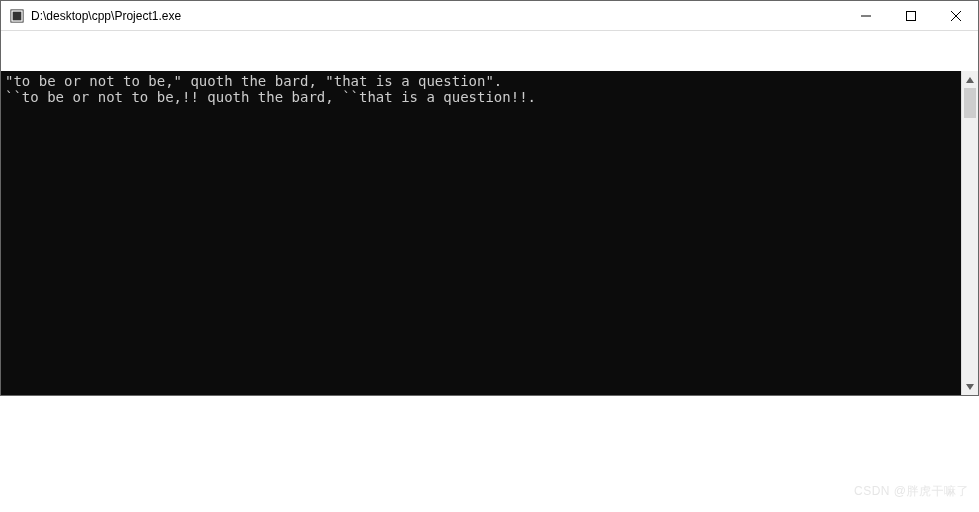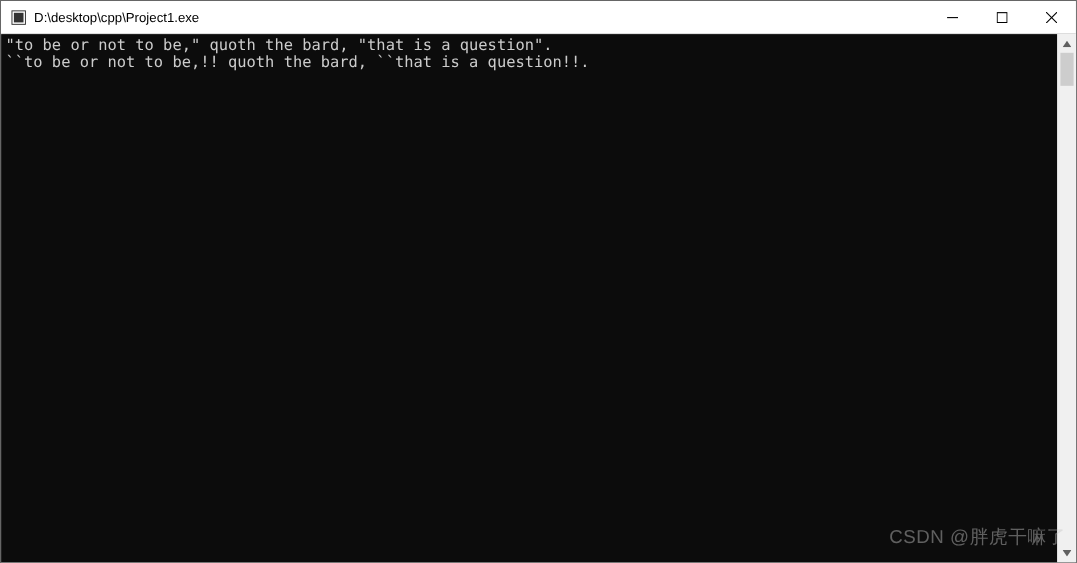--- a/index.html
+++ b/index.html
@@ -10,26 +10,27 @@
     body {
       width: 979px;
       height: 512px;
       background: #ffffff;
       font-family: "Segoe UI", Tahoma, sans-serif;
       position: relative;
       overflow: hidden;
     }
     .window {
       width: 979px;
-      height: 512px;
+      height: 396px;
       border: 1px solid #666;
       background: #ffffff;
       display: flex;
       flex-direction: column;
       position: relative;
+      gap: 40px;
     }
     .titlebar {
       height: 30px;
       background: #ffffff;
       display: flex;
       align-items: center;
       border-bottom: 1px solid #ddd;
     }
     .app-icon {
       width: 16px;
@@ -105,21 +106,21 @@
       left: 2px;
       right: 2px;
       height: 30px;
       background: #cdcdcd;
     }
     .watermark {
       position: absolute;
       bottom: 12px;
       right: 10px;
       color: rgba(200,200,200,0.45);
-      font-size: 17px;
+      font-size: 12px;
       font-family: "Microsoft YaHei", sans-serif;
       pointer-events: none;
       letter-spacing: 0.5px;
     }
   </style>
 </head>
 <body>
 
 <div class="window">
   <div class="titlebar">

